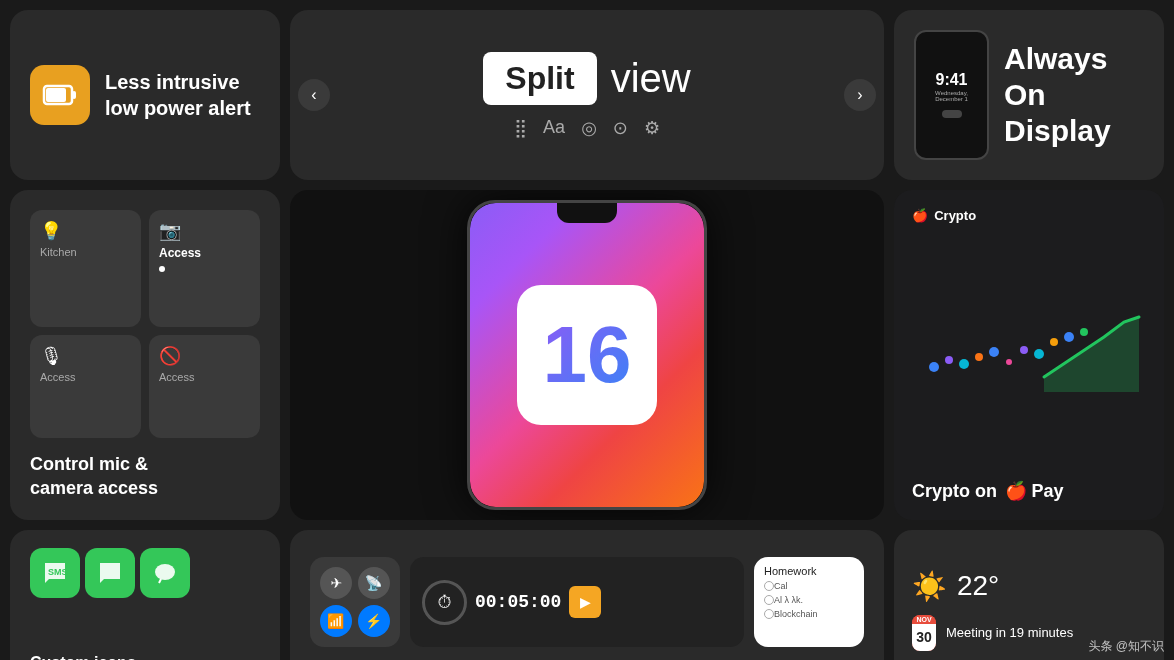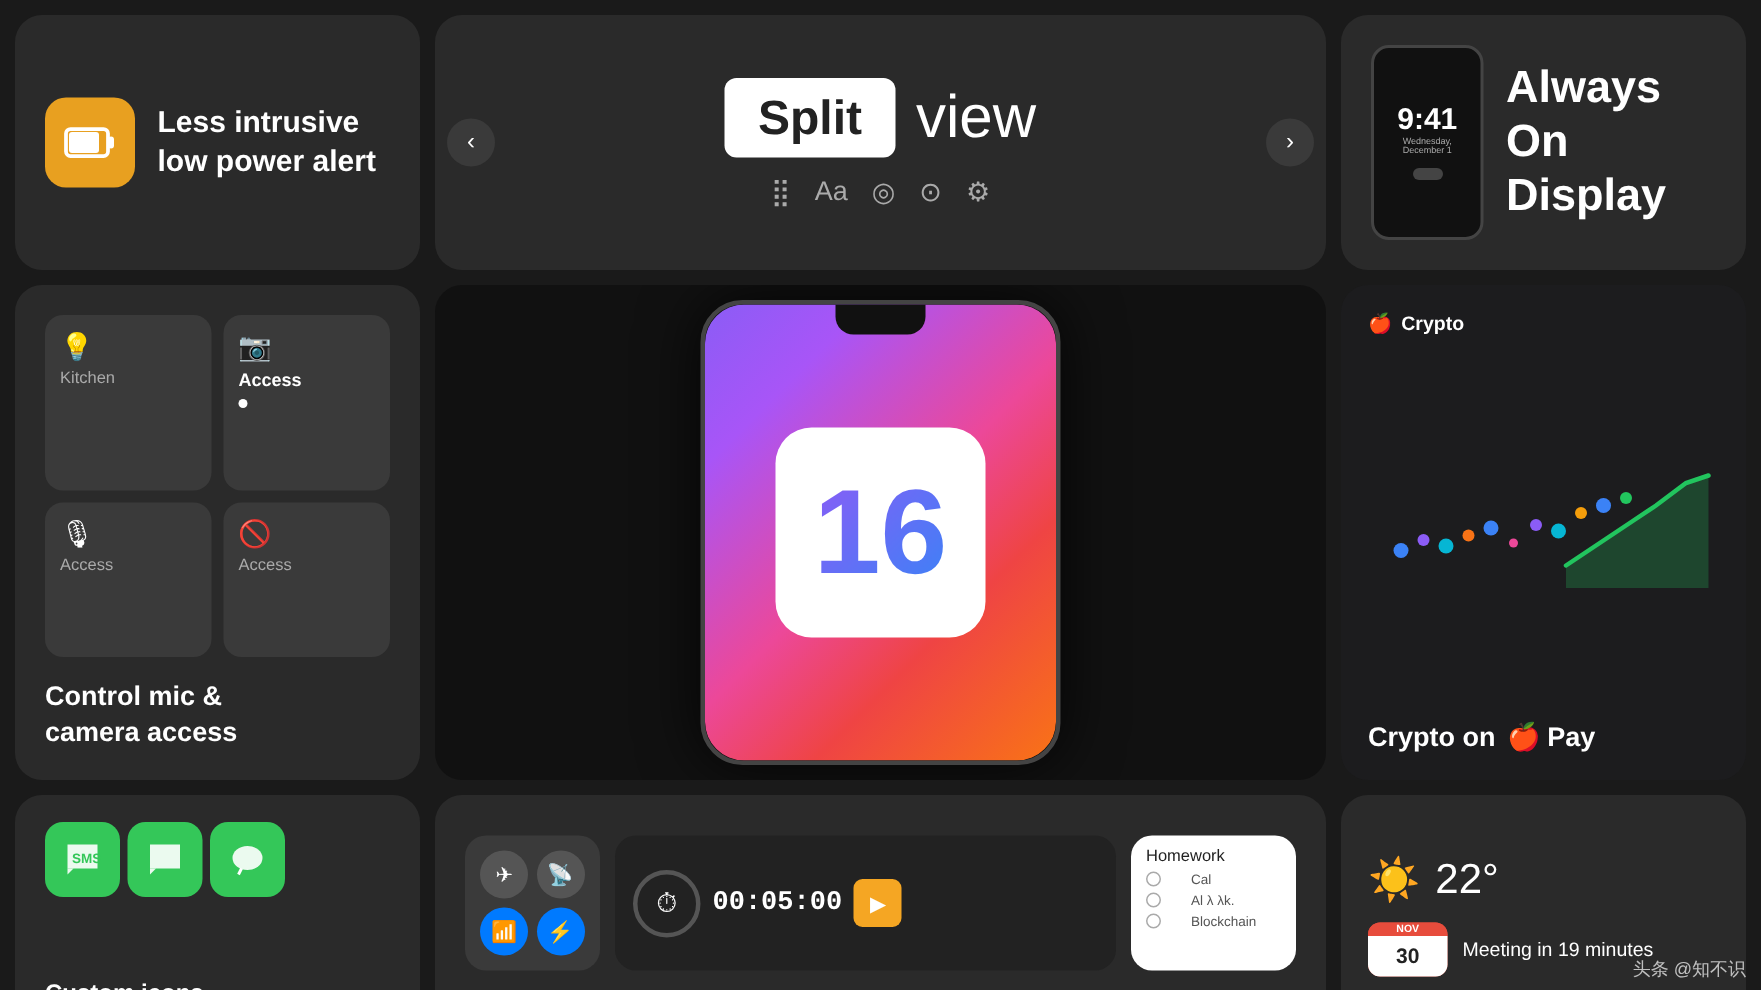--- a/index.html
+++ b/index.html
@@ -118,21 +118,21 @@
       display: flex;
       flex-direction: column;
       align-items: center;
       justify-content: center;
       flex-shrink: 0;
       padding: 8px 5px;
     }
 
     .aod-time {
       color: white;
-      font-size: 20px;
+      font-size: 16px;
       font-weight: 700;
       line-height: 1;
     }
 
     .aod-date {
       color: #aaa;
       font-size: 6px;
       text-align: center;
       margin-top: 2px;
     }
@@ -439,21 +439,21 @@
 
     .hw-title {
       font-size: 11px;
       font-weight: 400;
       color: #222;
     }
 
     .hw-item {
       display: flex;
       align-items: center;
-      gap: 20px;
+      gap: 0;
       font-size: 9px;
       color: #555;
     }
 
     .hw-check {
       width: 10px;
       height: 10px;
       border: 1.5px solid #aaa;
       border-radius: 50%;
       flex-shrink: 0;
@@ -489,21 +489,21 @@
       font-weight: 300;
     }
 
     .meeting-row {
       display: flex;
       align-items: center;
       gap: 10px;
     }
 
     .meeting-date-icon {
-      width: 53px;
+      width: 24px;
       height: 36px;
       background: #e74c3c;
       border-radius: 8px;
       display: flex;
       flex-direction: column;
       align-items: center;
       justify-content: center;
     }
 
     .meeting-date-top {

